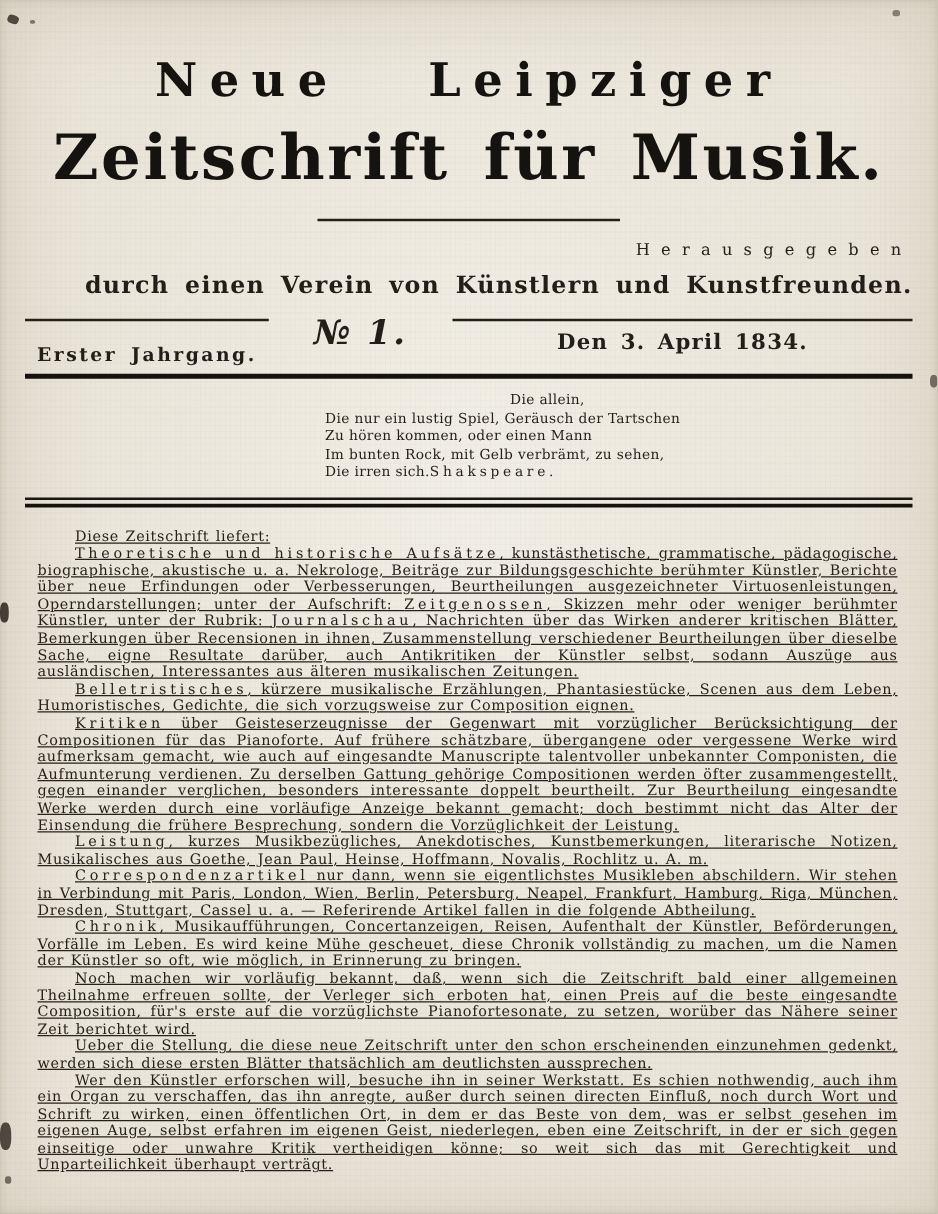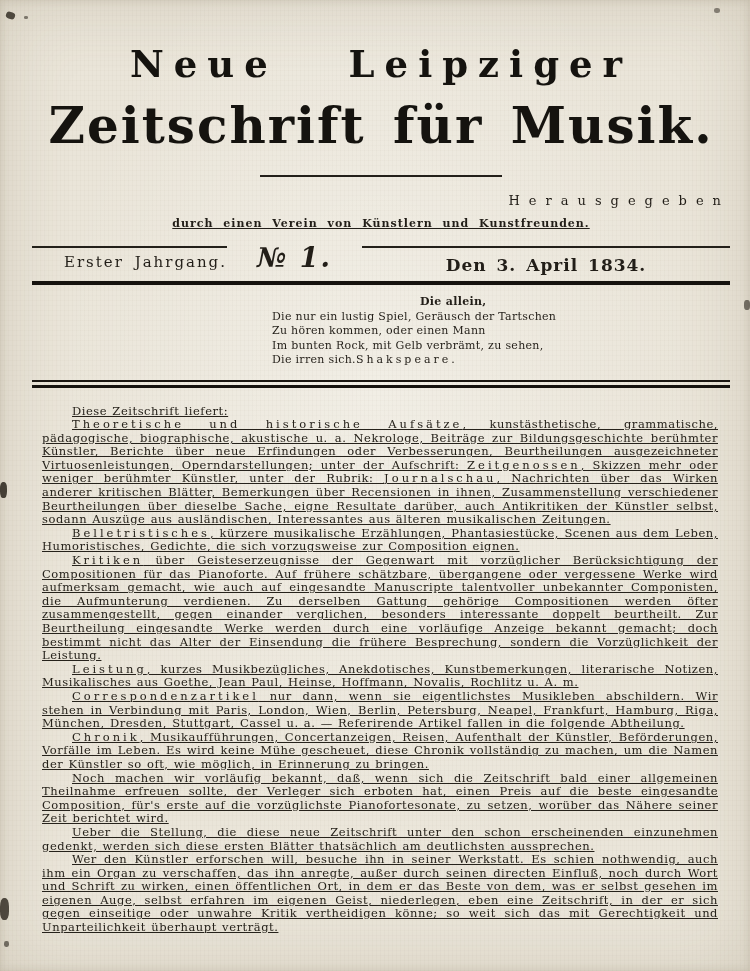--- a/index.html
+++ b/index.html
@@ -10,21 +10,21 @@
     background:#eae5d9;
     background-image:
       repeating-linear-gradient(90deg, rgba(120,105,80,0.030) 0 1px, transparent 1px 4px),
       repeating-linear-gradient(0deg, rgba(120,105,80,0.022) 0 1px, transparent 1px 5px),
       radial-gradient(ellipse at 50% 40%, rgba(255,255,252,0.35), rgba(0,0,0,0) 60%);
     box-shadow: inset 0 0 70px rgba(110,92,60,0.18), inset 0 0 8px rgba(80,65,40,0.15);
     overflow:hidden;
     color:#221e18;
     font-family:"DejaVu Serif", serif;
   }
-  .inner{padding:34px 20px 0 20px;margin-left:12px;}
+  .inner{padding:34px 20px 0 20px;}
 
   
   .title1{
     text-align:center;
     font-size:37px;font-weight:bold;
     letter-spacing:10px;word-spacing:48px;
     margin-top:8px;
     color:#15130f;
   }
   .title2{
@@ -37,36 +37,35 @@
   .rule-thin-center{
     width:242px;height:2px;background:#23201a;
     margin:20px auto 0 auto;
   }
   .pub1{
     text-align:right;
     font-size:13px;letter-spacing:9px;
     margin-top:16px;
   }
   .pub2{
-    text-align:center;
-    font-size:11px;font-weight:bold;
+    text-align:right;
+    font-size:19px;font-weight:bold;
     letter-spacing:1px;word-spacing:5px;
     margin-top:9px;
-    text-decoration:underline;
   }
 
   
   .issue-bar{
     display:flex;align-items:flex-start;
     margin-top:16px;
   }
   .vol-cell{
     width:195px;border-top:2px solid #23201a;
-    padding-top:5px;text-align:right;
-    font-size:15px;letter-spacing:2px;word-spacing:4px;
+    padding-top:18px;text-align:center;
+    font-size:15px;letter-spacing:2px;word-spacing:4px;font-weight:bold;
   }
   .num-cell{
     flex:1;text-align:center;
     margin-top:-4px;
     font-size:27px;font-weight:bold;font-style:italic;
     letter-spacing:2px;
   }
   .date-cell{
     width:368px;border-top:2px solid #23201a;
     padding-top:7px;text-align:center;
@@ -78,21 +77,21 @@
   
   .epigraph{
     padding:10px 0 12px 0;
   }
   .epi-col{
     width:372px;
     margin-left:240px;
     font-size:11px;line-height:14.5px;
     letter-spacing:0.3px;
   }
-  .epi-first{padding-left:148px;font-weight:bold;}
+  .epi-first{padding-left:148px;}
   .epi-last{display:flex;justify-content:flex-start;}
   .epi-attr{letter-spacing:3px;padding-right:12px;}
   .rule-double{
     height:3px;border-top:2px solid #1b1712;
     border-bottom:3px solid #16130f;
   }
 
   
   .body-text{
     margin-top:17px;

